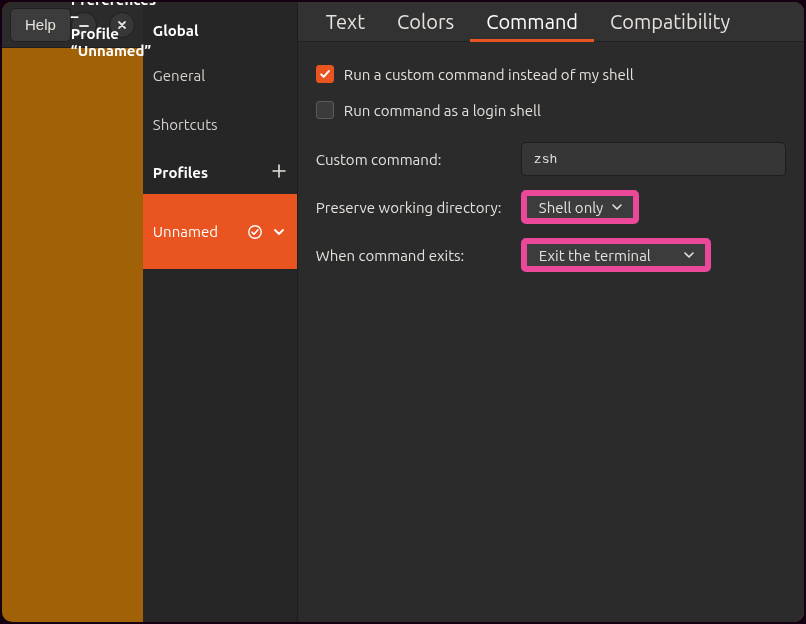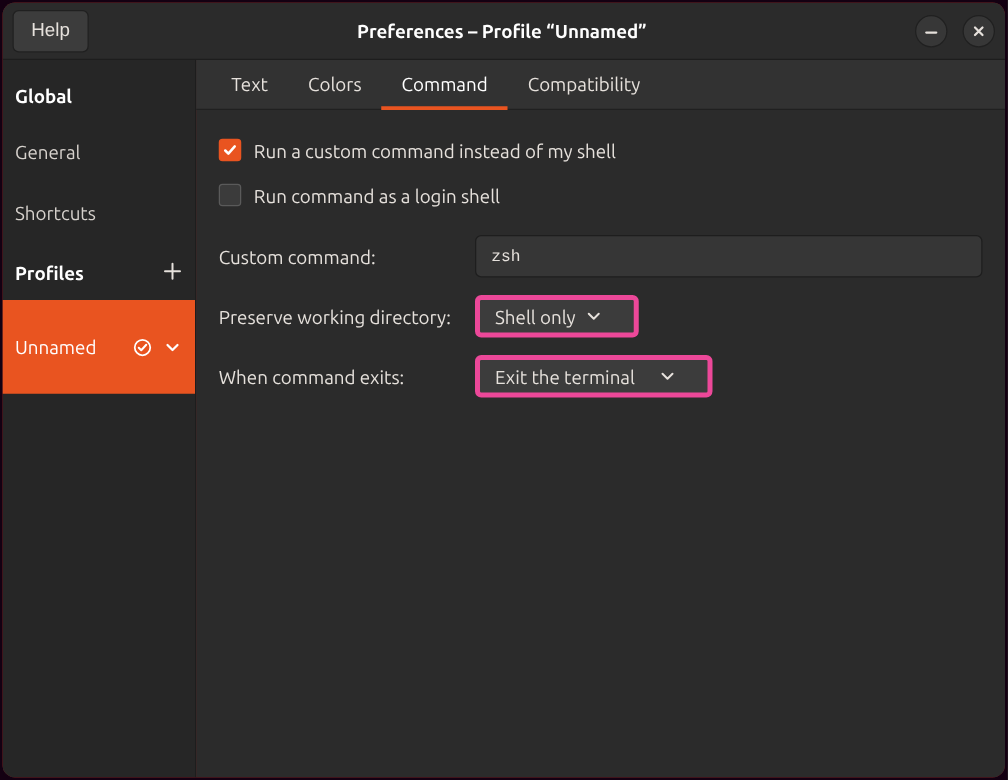--- a/index.html
+++ b/index.html
@@ -11,24 +11,24 @@
     background: #140012;
   }
   .window {
     width: 806px; height: 624px;
     background: #140012;
     border-radius: 12px;
     padding: 2px;
   }
   .inner {
     width: 100%; height: 100%;
-    background: #7f1d1d;
+    background: #a16207;
     border-radius: 10px;
     overflow: hidden;
-    display: flex; flex-direction: column;
+    display: flex; flex-direction: row;
   }
 
   
   .titlebar {
     height: 46px;
     background: #2b2b2b;
     display: flex; align-items: center;
     border-bottom: 1px solid #1d1d1d;
     padding: 0 8px;
   }
@@ -99,21 +99,21 @@
     height: 40px;
     background: #323232;
     border-bottom: 1px solid #202020;
     display:flex; align-items:stretch;
     padding-left: 12px;
   }
   .tab {
     padding: 0 16px;
     display:flex; align-items:center;
     color:#e6e1dc;
-    font-size:15px;
+    font-size:20px;
     cursor:pointer;
     border-bottom: 3px solid transparent;
     position:relative; top:1px;
   }
   .tab.active { border-bottom-color: #e95420; color:#fff; }
 
   .pane { padding: 16px 18px; }
 
   .row { display:flex; align-items:center; height: 40px; }
   .check {
@@ -137,24 +137,24 @@
     border-radius:5px;
     height:34px;
     padding: 0 12px;
     color:#e6e1dc;
     font-size:13px;
     font-family:Liberation Mono, monospace;
   }
 
   .dropdown {
     background:#3c3c3c;
-    border:4px solid #ec4899;
+    border:6px solid #ec4899;
     border-radius:5px;
     height:34px;
-    padding: 0 26px 0 12px;
+    padding: 0 10px 0 12px;
     color:#e6e1dc;
     display:flex; align-items:center; gap:8px;
     cursor:pointer;
   }
   .dropdown.wide { width: 190px; justify-content:space-between; }
   .dropdown svg { width:12px; height:12px; }
 </style>
 </head>
 <body>
 

